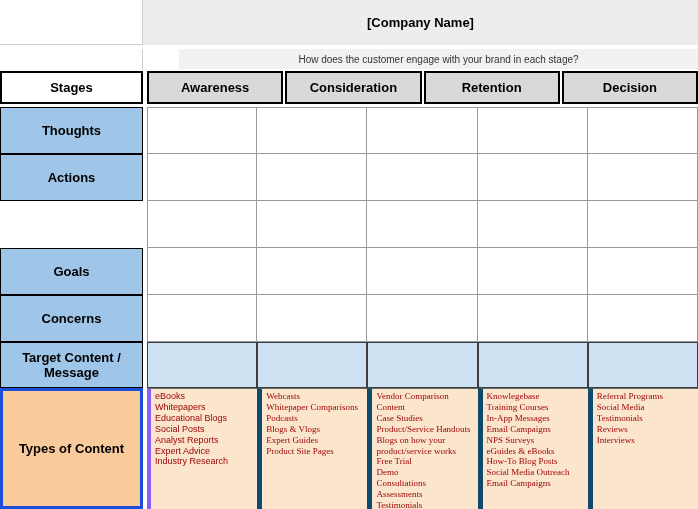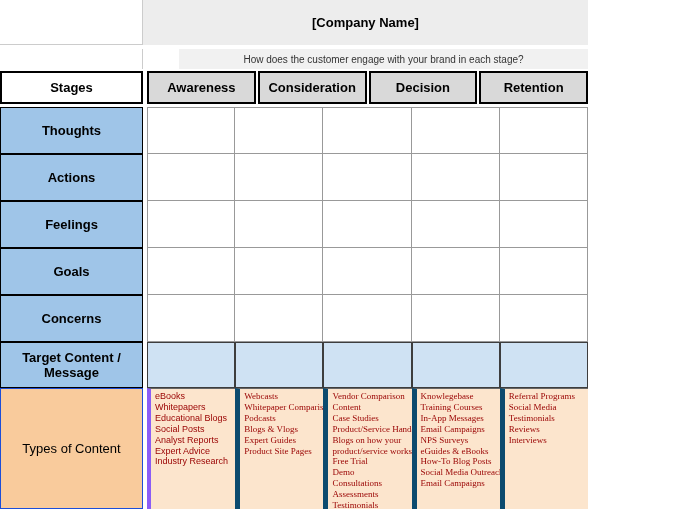--- a/index.html
+++ b/index.html
@@ -1,39 +1,39 @@
 <!DOCTYPE html>
 <html><head>
 <meta charset="utf-8">
 <style>
   html,body{margin:0;padding:0;background:#fff;}
   .sheet{
-    width:588px;height:509px;background:#fff;position:relative;
+    width:698px;height:509px;background:#fff;position:relative;
     display:grid;
     grid-template-columns:143px 4px repeat(5,1fr);
     grid-template-rows:45px 4px 20px 2px 33px 3px 47px 47px 47px 47px 47px 46px 1fr;
     font-family:"Liberation Sans","DejaVu Sans",sans-serif;
     color:#000;box-sizing:border-box;
   }
   .sheet *{box-sizing:border-box;}
   .tl1{grid-area:1/1/2/2;border-right:1px solid #ccc;border-bottom:1px solid #ccc;background:#fff;}
   .tl2{grid-area:3/1/4/2;border-right:1px solid #ccc;background:#fff;}
   .company{grid-area:1/2/2/8;background:#ededed;display:flex;align-items:center;justify-content:center;
     font-weight:bold;font-size:13px;}
   .question{grid-area:3/2/4/8;background:#f1f1f1;display:flex;align-items:center;justify-content:center;
     font-size:10px;color:#333;margin-left:36px;}
   .stagescell{grid-area:5/1/6/2;background:#fff;border:2px solid #000;display:flex;align-items:center;
     justify-content:center;font-weight:bold;font-size:13px;}
   .hdrrow{grid-area:5/3/6/8;display:flex;gap:2px;}
   .hcell{flex:1;background:#d9d9d9;border:2px solid #000;display:flex;align-items:center;justify-content:center;
     font-weight:bold;font-size:13px;}
   .rlabel{background:#9fc5e8;border:1px solid #000;display:flex;align-items:center;justify-content:center;
     font-weight:bold;font-size:13px;text-align:center;padding:0 12px;}
-  .olabel{background:#f9cb9c;border:1px solid #1d4ed8;display:flex;align-items:center;justify-content:center;
-    font-weight:normal;font-size:13px;text-align:left;}
+  .olabel{background:#f9cb9c;border:3px solid #1d4ed8;display:flex;align-items:center;justify-content:center;
+    font-weight:bold;font-size:13px;text-align:left;}
   .bcell{background:#fff;border-right:1px solid #999;border-bottom:1px solid #999;}
   .ct{border-top:1px solid #999;}
   .cl{border-left:1px solid #999;}
   .tcell{background:#cfe2f3;border:1px solid #3d3d3d;}
   .pcell{background:#fce5cd;border-top:1px solid #666;padding:2px 0 0 4px;
     font-size:9px;line-height:10.9px;color:#990000;white-space:pre;overflow:hidden;}
   .pl{border-left:4px solid #8b5cf6;}
   .psep{border-left:5px solid #0c4a6e;font-family:Liberation Serif, serif;}
 </style>
 </head>
@@ -43,39 +43,38 @@
 
   <div class="tl1"></div>
   <div class="company">[Company Name]</div>
   <div class="tl2"></div>
   <div class="question">How does the customer engage with your brand in each stage?</div>
 
   <div class="stagescell">Stages</div>
   <div class="hdrrow">
     <div class="hcell">Awareness</div>
     <div class="hcell">Consideration</div>
+    <div class="hcell">Retention</div>
     <div class="hcell">Decision</div>
-    <div class="hcell">Retention</div>
   </div>
 
   <div class="rlabel" style="grid-area:7/1">Thoughts</div>
   <div class="bcell ct cl" style="grid-area:7/3"></div>
   <div class="bcell ct" style="grid-area:7/4"></div>
   <div class="bcell ct" style="grid-area:7/5"></div>
   <div class="bcell ct" style="grid-area:7/6"></div>
   <div class="bcell ct" style="grid-area:7/7"></div>
 
   <div class="rlabel" style="grid-area:8/1">Actions</div>
   <div class="bcell cl" style="grid-area:8/3"></div>
   <div class="bcell" style="grid-area:8/4"></div>
   <div class="bcell" style="grid-area:8/5"></div>
   <div class="bcell" style="grid-area:8/6"></div>
   <div class="bcell" style="grid-area:8/7"></div>
 
-  <div class="rlabel" style="grid-area:9/1">Feelings</div>
   <div class="bcell cl" style="grid-area:9/3"></div>
   <div class="bcell" style="grid-area:9/4"></div>
   <div class="bcell" style="grid-area:9/5"></div>
   <div class="bcell" style="grid-area:9/6"></div>
   <div class="bcell" style="grid-area:9/7"></div>
 
   <div class="rlabel" style="grid-area:10/1">Goals</div>
   <div class="bcell cl" style="grid-area:10/3"></div>
   <div class="bcell" style="grid-area:10/4"></div>
   <div class="bcell" style="grid-area:10/5"></div>

